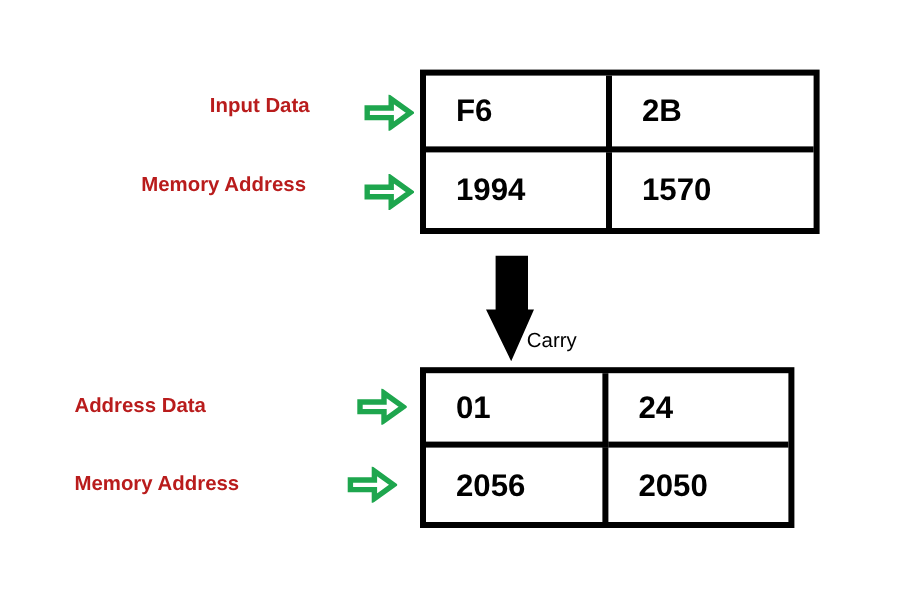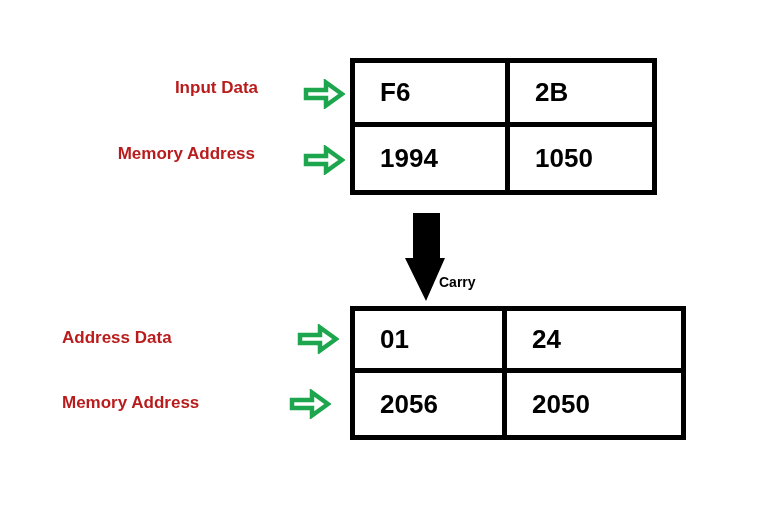--- a/index.html
+++ b/index.html
@@ -22,46 +22,46 @@
     white-space: nowrap;
     line-height: 30px;
   }
   .lbl-input-data   { top: 73px;  right: 510px; }
   .lbl-mem-top      { top: 139px; right: 513px; }
   .lbl-output-data  { top: 323px; left: 62px; }
   .lbl-mem-bottom   { top: 388px; left: 62px; }
   .carry-lbl {
     position: absolute;
     left: 439px; top: 274px;
-    font-weight: 700;
-    font-size: 14px;
+    font-weight: 400;
+    font-size: 17px;
     color: #000;
   }
   .garrow { position: absolute; width: 42px; height: 30px; }
   .ga1 { left: 303px; top: 79px; }
   .ga2 { left: 303px; top: 145px; }
   .ga3 { left: 297px; top: 324px; }
   .ga4 { left: 289px; top: 389px; }
   .darrow { position: absolute; left: 405px; top: 213px; }
   .dtable {
     position: absolute;
     border: 5px solid #000;
     background: #fff;
     display: grid;
     box-sizing: border-box;
   }
   .t-top {
     left: 350px; top: 58px;
-    width: 307px; height: 137px;
+    width: 333px; height: 137px;
     grid-template-columns: 155px 1fr;
     grid-template-rows: 1fr 1fr;
   }
   .t-bot {
     left: 350px; top: 306px;
-    width: 336px; height: 134px;
+    width: 312px; height: 134px;
     grid-template-columns: 152px 1fr;
     grid-template-rows: 1fr 1fr;
   }
   .cell {
     display: flex;
     align-items: center;
     padding-left: 25px;
     font-weight: 700;
     font-size: 26px;
     color: #000;
@@ -82,21 +82,21 @@
 
   <div class="lbl lbl-mem-top">Memory Address</div>
   <svg class="garrow ga2" viewBox="0 0 42 30">
     <path d="M3 11 H23 V3.5 L39 15 L23 26.5 V19 H3 Z" fill="#ffffff" stroke="#1ea64e" stroke-width="4.5" stroke-linejoin="miter"></path>
   </svg>
 
   <div class="dtable t-top">
     <div class="cell bR bB">F6</div>
     <div class="cell bB">2B</div>
     <div class="cell bR">1994</div>
-    <div class="cell">1050</div>
+    <div class="cell">1570</div>
   </div>
 
   <svg class="darrow" width="40" height="88" viewBox="0 0 40 88">
     <path d="M8 0 H35 V45 H40 L21 88 L0 45 H8 Z" fill="#000000"></path>
   </svg>
   <div class="carry-lbl">Carry</div>
 
   <div class="lbl lbl-output-data">Address Data</div>
   <svg class="garrow ga3" viewBox="0 0 42 30">
     <path d="M3 11 H23 V3.5 L39 15 L23 26.5 V19 H3 Z" fill="#ffffff" stroke="#1ea64e" stroke-width="4.5" stroke-linejoin="miter"></path>

